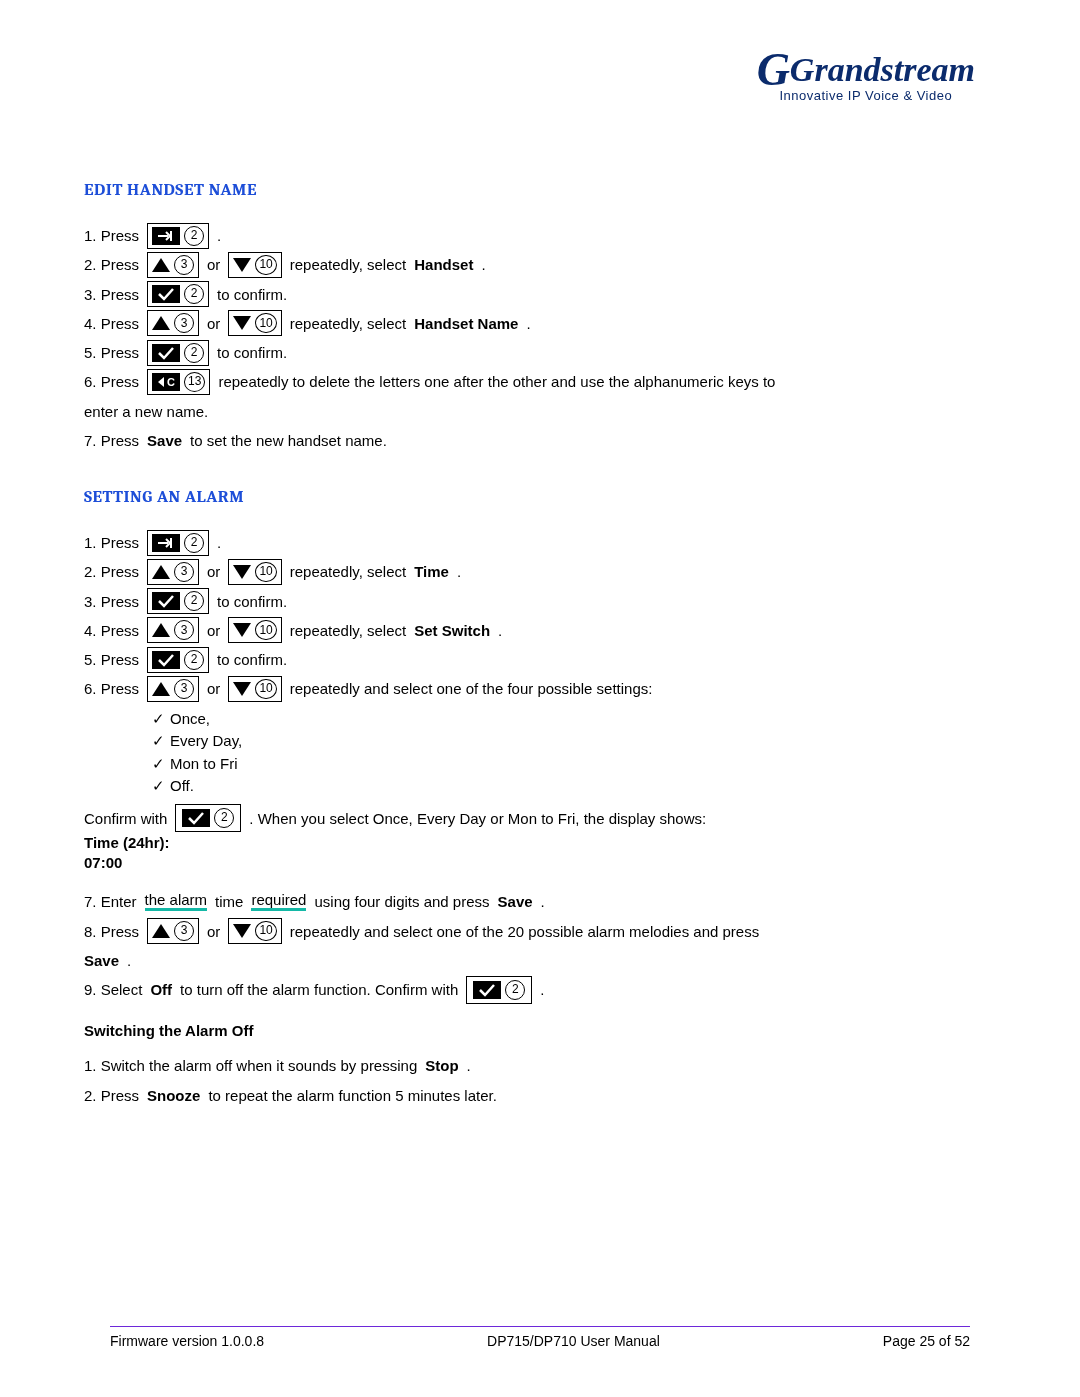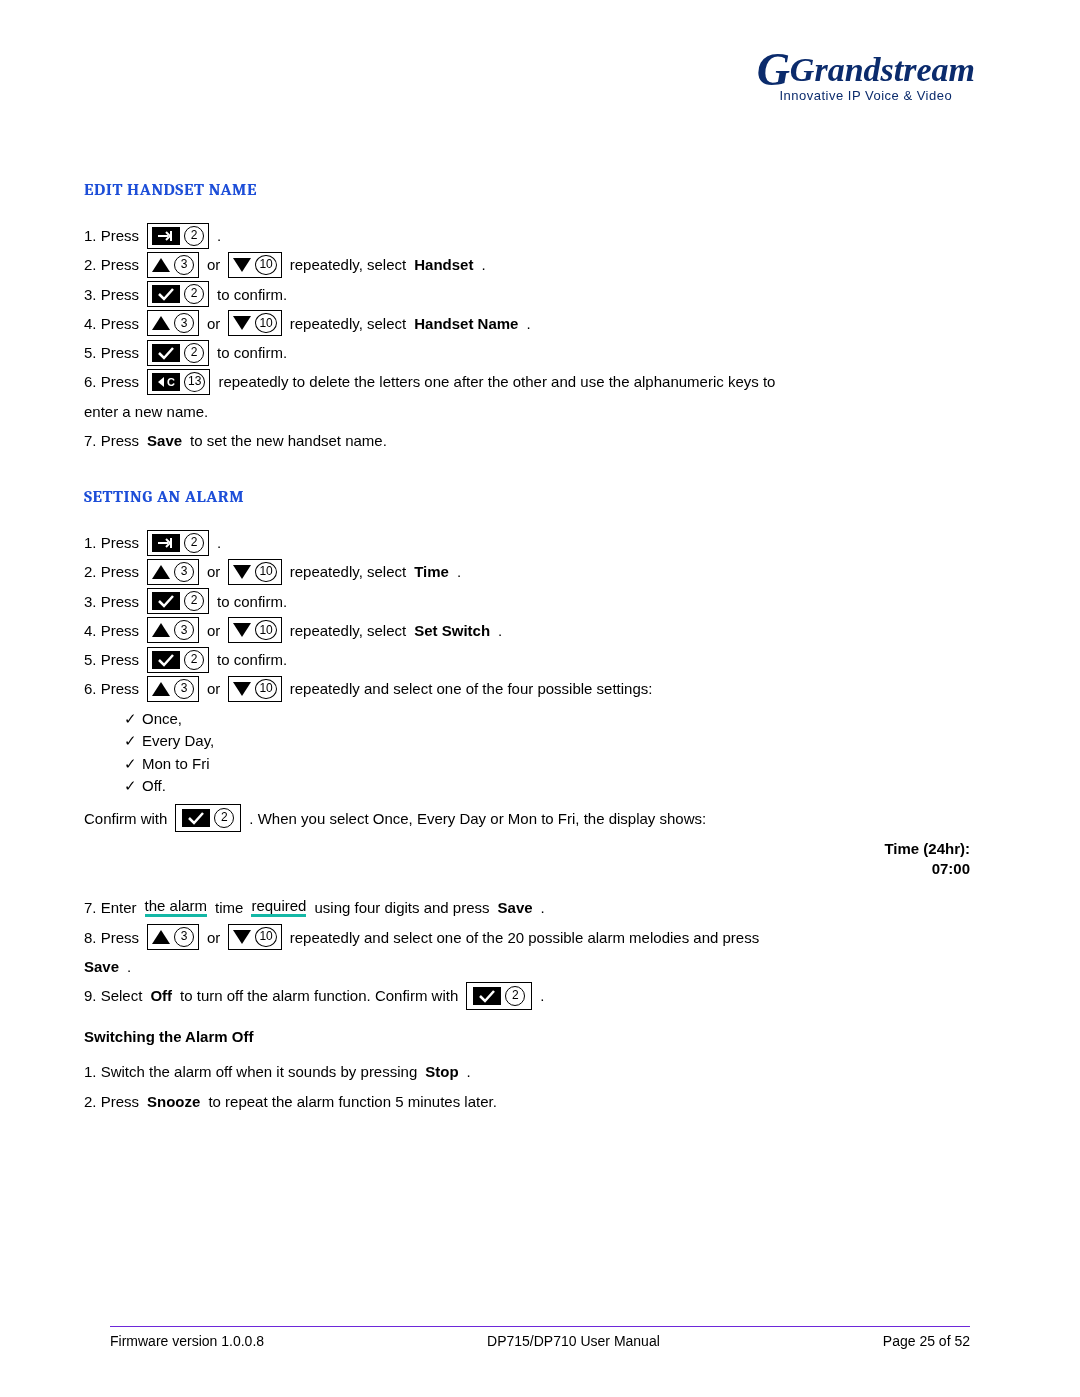--- a/index.html
+++ b/index.html
@@ -121,29 +121,30 @@
     border-left:9px solid transparent;
     border-right:9px solid transparent;
     border-top:14px solid #000;
   }
   b { font-weight: bold; }
   .sublist {
     margin: 4px 0 6px 40px;
   }
   .sublist .item {
     line-height: 1.5;
+    margin-left: 28px;
   }
   .sublist .check {
     display:inline-block;
     width: 18px;
   }
   .time-block {
-    text-align: right;
+    text-align: left;
     font-weight: bold;
-    margin: 6px 0 14px 0;
+    margin: 0 0 14px 0;
     line-height: 1.35;
   }
   .sec2 {
     margin-top: 32px;
   }
   .subhead {
     font-weight: bold;
     margin: 18px 0 12px 0;
   }
   .footer {

